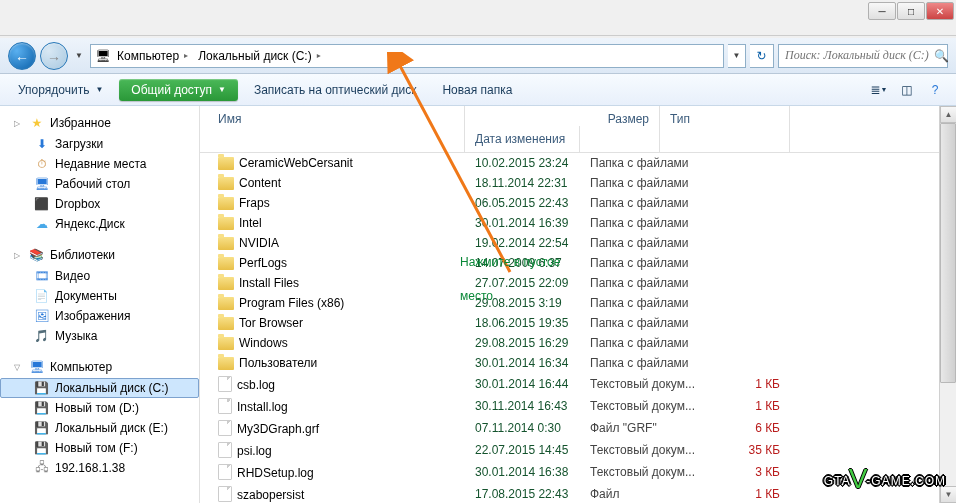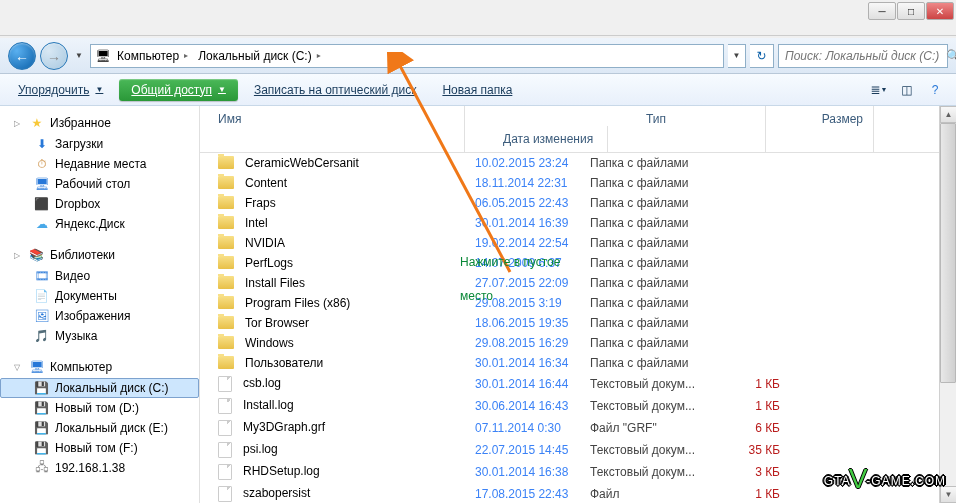--- a/index.html
+++ b/index.html
@@ -10,46 +10,46 @@
 .winbtn.close { background:linear-gradient(#e88,#c44); color:#fff; }
 .addrrow { position:absolute; top:38px; left:0; right:0; height:36px; background:linear-gradient(#eef4fb,#dce8f5); display:flex; align-items:center; padding:0 8px; gap:4px; border-bottom:1px solid #b8c8d8; }
 .navbtn { width:28px; height:28px; border-radius:14px; background:radial-gradient(circle at 30% 30%,#5ab0f0,#0a5fa8); border:1px solid #2878b8; display:flex; align-items:center; justify-content:center; color:#fff; font-size:14px; cursor:pointer; box-shadow:inset 0 1px 2px rgba(255,255,255,.4); }
 .navbtn.fwd { background:radial-gradient(circle at 30% 30%,#d8e8f4,#a8c8e0); color:#888; }
 .navdrop { width:14px; height:12px; display:flex; align-items:center; justify-content:center; font-size:8px; color:#444; }
 .addrbar { flex:1; height:24px; background:#fff; border:1px solid #8fafc8; display:flex; align-items:center; padding:0 4px; gap:2px; }
 .crumb { padding:2px 4px; display:flex; align-items:center; gap:3px; white-space:nowrap; cursor:pointer; }
 .crumb .sep { font-size:8px; color:#666; margin-left:2px; }
 .refresh { width:24px; height:24px; background:#fff; border:1px solid #8fafc8; border-left:none; display:flex; align-items:center; justify-content:center; color:#0a5fa8; cursor:pointer; }
 .searchbox { width:170px; height:24px; background:#fff; border:1px solid #8fafc8; display:flex; align-items:center; padding:0 6px; gap:4px; }
-.searchbox input { border:none; flex:1; font-style:italic; color:#a21caf; outline:none; font-size:12px; }
+.searchbox input { border:none; flex:1; font-style:italic; color:#a21caf; outline:none; font-size:12px;font-family:Liberation Serif, serif; }
 .toolbar { position:absolute; top:74px; left:0; right:0; height:32px; background:linear-gradient(#f7fbff,#e8f0fb); border-bottom:1px solid #c8d8e8; display:flex; align-items:center; padding:0 8px; gap:6px; }
-.tbtn { padding:4px 10px; border:none; background:transparent; color:#1a3c5c; cursor:pointer; display:flex; align-items:center; gap:4px; border-radius:2px;text-decoration:underline; }
+.tbtn { padding:4px 10px; border:none; background:transparent; color:#1a3c5c; cursor:pointer; display:flex; align-items:center; gap:4px; border-radius:2px; }
 .tbtn.share { background:linear-gradient(#4ab858,#2a9838); color:#fff; padding:4px 12px; border-radius:3px; box-shadow:inset 0 1px 1px rgba(255,255,255,.3),0 1px 1px rgba(0,0,0,.2); }
 .tbtn .drop { font-size:8px; margin-left:2px; }
 .toolright { margin-left:auto; display:flex; gap:2px; }
 .viewbtn { width:26px; height:22px; border:1px solid transparent; background:transparent; display:flex; align-items:center; justify-content:center; cursor:pointer; color:#1a3c5c; }
 .main { position:absolute; top:106px; left:0; right:0; bottom:0; display:flex; background:#fff; }
 .sidebar { width:200px; border-right:1px solid #e0e0e0; overflow-y:auto; padding:6px 0; background:#fff; }
 .navgroup { margin-bottom:10px; }
 .navhead { display:flex; align-items:center; gap:5px; padding:3px 8px 3px 14px; cursor:pointer; }
 .navhead .exp { font-size:8px; color:#888; width:10px; }
 .navitem { display:flex; align-items:center; gap:5px; padding:2px 8px 2px 34px; cursor:pointer; white-space:nowrap; }
 .navitem.sel { background:#cde6fd; border:1px solid #7da2ce; padding:1px 7px 1px 33px; border-radius:2px; }
 .ico { width:16px; height:16px; display:inline-flex; align-items:center; justify-content:center; font-size:12px; }
 .filepane { flex:1; overflow:auto; }
-.filehead { display:flex; border-bottom:1px solid #e0e0e0; background:#fff; position:sticky; top:0;gap:28px; }
+.filehead { display:flex; border-bottom:1px solid #e0e0e0; background:#fff; position:sticky; top:0; }
 .fcol { padding:6px 10px; border-right:1px solid #e0e0e0; color:#3c5c7c; cursor:pointer; white-space:nowrap; overflow:hidden; }
 .fcol.name { width:265px; padding-left:18px; }
 .fcol.date { width:115px;margin-top:20px; }
 .fcol.type { width:130px; }
 .fcol.size { width:80px; text-align:right; }
 .frow { display:flex; align-items:center; padding:1px 0; cursor:pointer; }
 .fcell { padding:2px 10px; white-space:nowrap; overflow:hidden; }
-.fcell.name { width:265px; display:flex; align-items:flex-start; gap:11px; padding-left:18px; }
-.fcell.date { width:115px; color:#3b82f6; }
+.fcell.name { width:265px; display:flex; align-items:flex-end; gap:5px; padding-left:18px; }
+.fcell.date { width:115px; color:#14532d; }
 .fcell.type { width:130px; color:#444; }
 .fcell.size { width:80px; text-align:right; color:#b91c1c; }
 .foldericon { width:16px; height:13px; background:linear-gradient(#f8e088,#e8c048); border-radius:1px; position:relative; }
 .foldericon:before { content:""; position:absolute; top:-3px; left:0; width:6px; height:3px; background:#f8e088; border-radius:1px 1px 0 0; }
 .fileicon { width:14px; height:16px; background:#fff; border:1px solid #ccc; border-radius:1px; position:relative; }
 .fileicon:before { content:""; position:absolute; top:0; right:0; width:4px; height:4px; background:linear-gradient(135deg,#ccc 50%,transparent 50%); }
 .annot-arrow { position:absolute; top:52px; left:380px; width:140px; height:230px; pointer-events:none; z-index:10; }
 .annot-text { position:absolute; top:240px; left:460px; font-size:28px; font-weight:400; color:#0a8838; pointer-events:none; z-index:10; line-height:1.2; }
 .watermark { position:absolute; bottom:8px; right:10px; font-family:"Arial Black",sans-serif; font-size:22px; color:#fff; text-shadow:-2px 0 #000,2px 0 #000,0 -2px #000,0 2px #000,-1px -1px #000,1px 1px #000,-1px 1px #000,1px -1px #000; letter-spacing:1px; z-index:10; pointer-events:none; }
 .watermark .v { display:inline-block; background:linear-gradient(#68d868,#28a828); -webkit-background-clip:text; color:#4c4; font-size:28px; vertical-align:-3px; margin:0 -2px; text-shadow:-1px 0 #000,1px 0 #000,0 -1px #000,0 1px #000; }
@@ -192,22 +192,22 @@
             <span class="ico" style="color:#888">🖧</span>
             <span>192.168.1.38</span>
           </div>
         </div>
     </div>
   </div>
   <div class="filepane">
     <div class="filehead">
       <div class="fcol name">Имя</div>
       <div class="fcol date">Дата изменения</div>
+      <div class="fcol size">Размер</div>
       <div class="fcol type">Тип</div>
-      <div class="fcol size">Размер</div>
     </div>
     <div id="file-rows">
         <div class="frow">
           <div class="fcell name">
             <span class="foldericon"></span>
             <span>CeramicWebCersanit</span>
           </div>
           <div class="fcell date">10.02.2015 23:24</div>
           <div class="fcell type">Папка с файлами</div>
           <div class="fcell size"></div>
@@ -309,21 +309,21 @@
           </div>
           <div class="fcell date">30.01.2014 16:44</div>
           <div class="fcell type">Текстовый докум...</div>
           <div class="fcell size">1 КБ</div>
         </div>
         <div class="frow">
           <div class="fcell name">
             <span class="fileicon"></span>
             <span>Install.log</span>
           </div>
-          <div class="fcell date">30.06.2014 16:43</div>
+          <div class="fcell date">30.11.2014 16:43</div>
           <div class="fcell type">Текстовый докум...</div>
           <div class="fcell size">1 КБ</div>
         </div>
         <div class="frow">
           <div class="fcell name">
             <span class="fileicon"></span>
             <span>My3DGraph.grf</span>
           </div>
           <div class="fcell date">07.11.2014 0:30</div>
           <div class="fcell type">Файл "GRF"</div>

